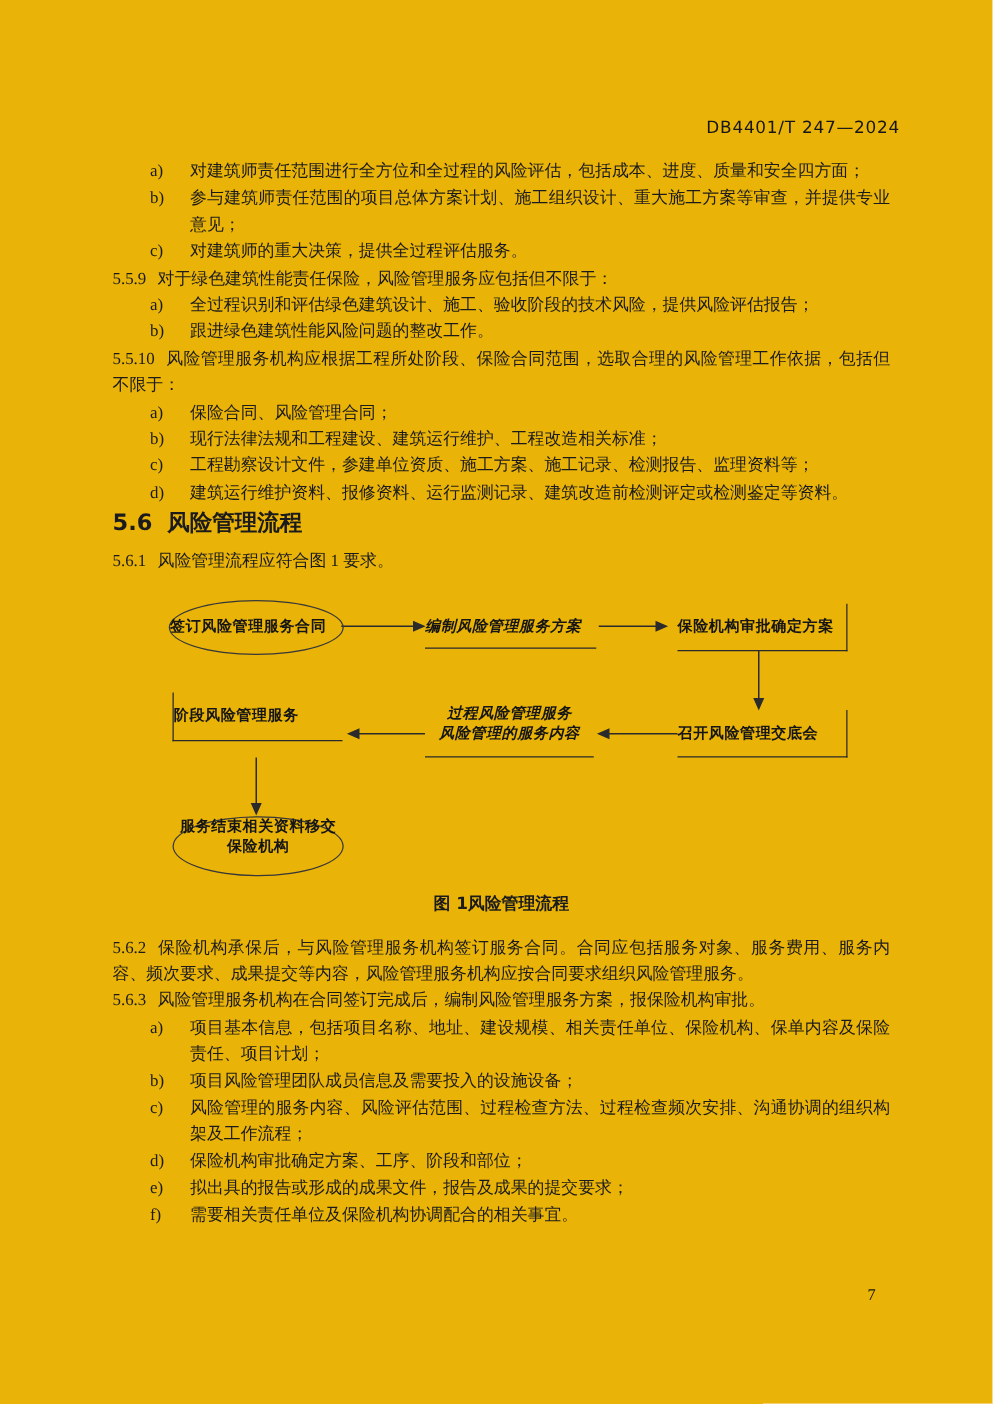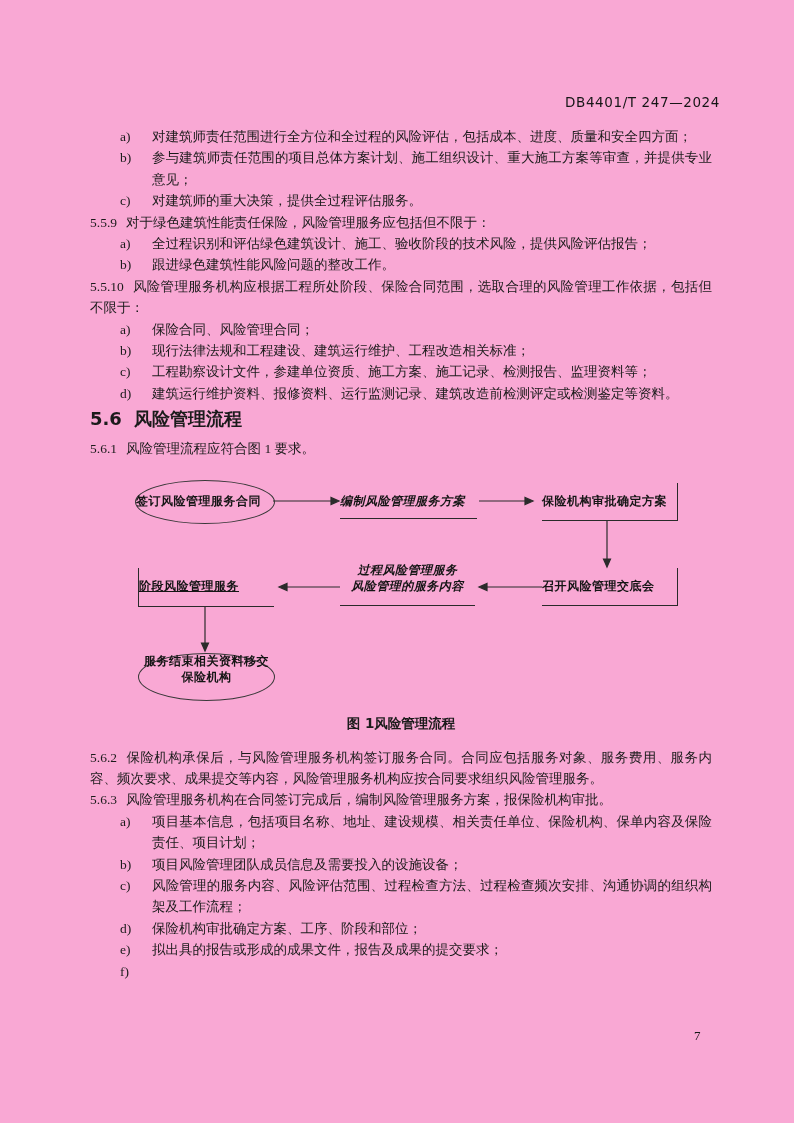--- a/index.html
+++ b/index.html
@@ -1,17 +1,17 @@
 <!DOCTYPE html>
 <html><head>
 <meta charset="utf-8">
 <style>
   html,body{margin:0;padding:0;background:#ffffff;}
   .page{
-    position:relative;width:794px;height:1123px;background:#f9a8d4;
+    position:relative;width:794px;height:1123px;background:#eab308;
     font-family:"Liberation Serif","DejaVu Serif",serif;
     color:#1b1b1b;overflow:hidden;
   }
   .doc-header{
     position:absolute;top:94px;right:74px;
     font-family:"DejaVu Sans","Liberation Sans",sans-serif;
     font-size:13.5px;letter-spacing:0.6px;color:#161616;
   }
   .content{
     position:absolute;left:90px;top:126px;width:622px;
@@ -149,21 +149,21 @@
 
       <div class="node ellipse" style="left:40px;top:5px;width:138px;height:42px;">
         <span>签订风险管理服务合同</span>
       </div>
       <div class="node ub" style="left:245px;top:10px;width:137px;height:33px;">
         <span>编制风险管理服务方案</span>
       </div>
       <div class="node br" style="left:447px;top:8px;width:135px;height:37px;">
         <span>保险机构审批确定方案</span>
       </div>
-      <div class="node bl" style="left:43px;top:93px;width:135px;height:38px;text-decoration:underline;">
+      <div class="node bl" style="left:43px;top:79px;width:135px;height:38px;">
         <span>阶段风险管理服务</span>
       </div>
       <div class="node ub two" style="left:245px;top:88px;width:135px;height:42px;">
         <span>过程风险管理服务</span>
         <span>风险管理的服务内容</span>
       </div>
       <div class="node br" style="left:447px;top:93px;width:135px;height:37px;">
         <span>召开风险管理交底会</span>
       </div>
       <div class="node ellipse two" style="left:43px;top:178px;width:135px;height:46px;">
@@ -197,19 +197,20 @@
     <div class="li">
       <span class="marker">d)</span>
       <span>保险机构审批确定方案、工序、阶段和部位；</span>
     </div>
     <div class="li">
       <span class="marker">e)</span>
       <span>拟出具的报告或形成的成果文件，报告及成果的提交要求；</span>
     </div>
     <div class="li">
       <span class="marker">f)</span>
+      <span>需要相关责任单位及保险机构协调配合的相关事宜。</span>
     </div>
 
   </div>
 
   <div class="page-number">7</div>
 
 </div>
 
 </body></html>

